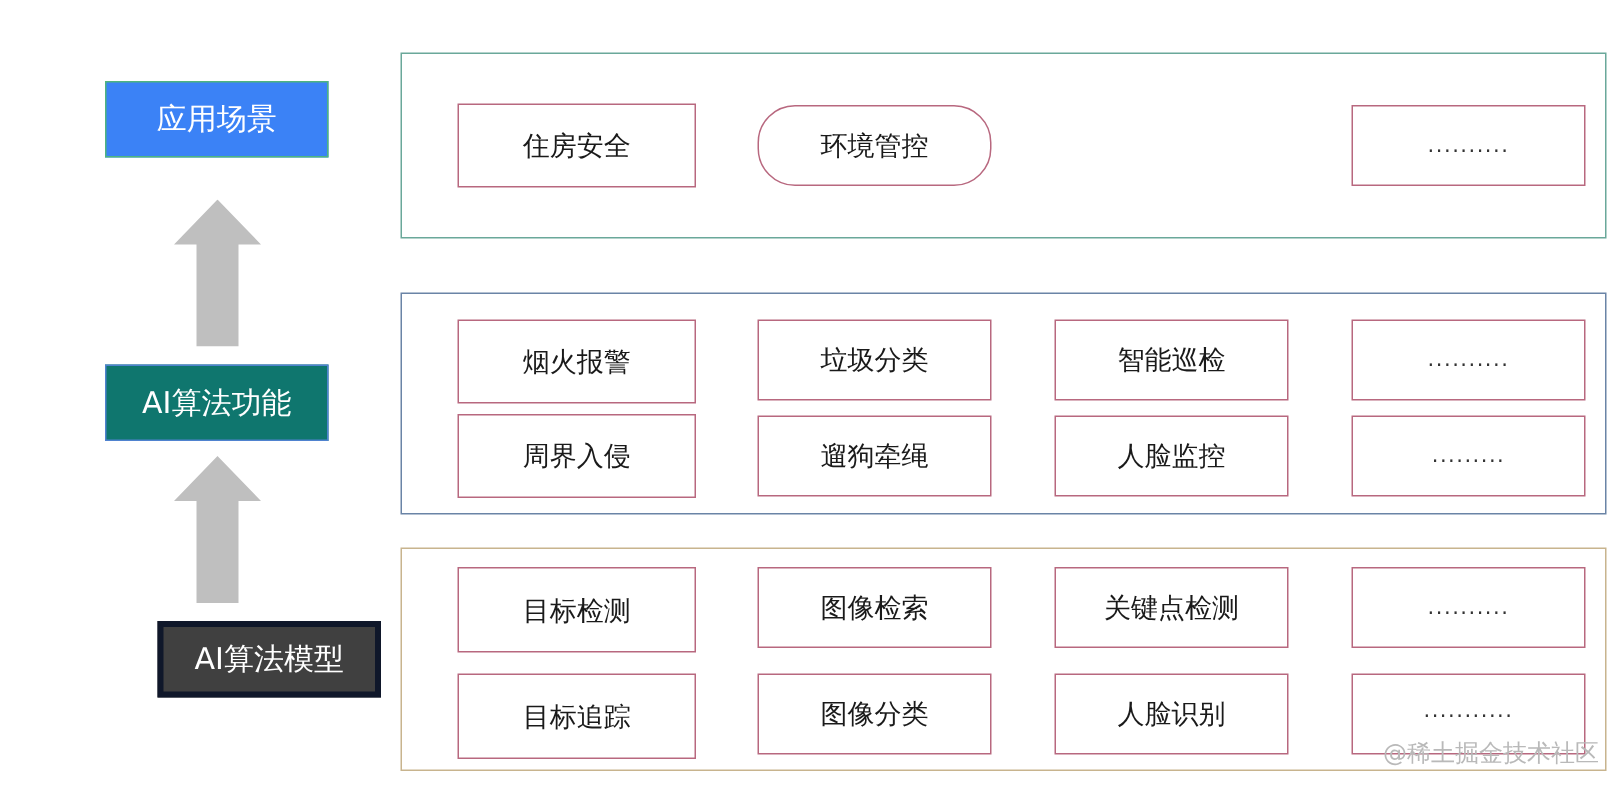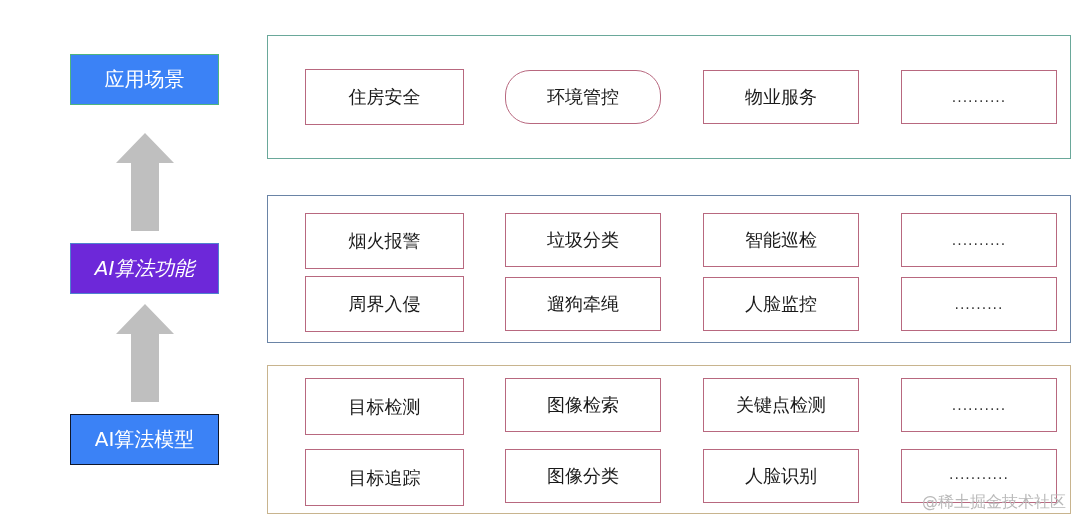--- a/index.html
+++ b/index.html
@@ -26,32 +26,31 @@
 </style>
 </head>
 <body>
 
 <div class="layer-label" style="top:54px; background:#3b82f6; border:1px solid #4fb47f;">应用场景</div>
 
 <svg class="arrow" style="top:133px;" viewBox="0 0 58 98">
   <polygon points="29,0 58,30 43,30 43,98 15,98 15,30 0,30" fill="#bfbfbf"></polygon>
 </svg>
 
-<div class="layer-label" style="top:243px; background:#6d28d9; border:1px solid #4f82cf;font-style:italic;">AI算法功能</div>
+<div class="layer-label" style="top:243px; background:#0f766e; border:1px solid #4f82cf;">AI算法功能</div>
 
 <svg class="arrow" style="top:304px;" viewBox="0 0 58 98">
   <polygon points="29,0 58,30 43,30 43,98 15,98 15,30 0,30" fill="#bfbfbf"></polygon>
 </svg>
 
-<div class="layer-label" style="top:414px; background:#3b82f6; border:1px solid #0f172a;">AI算法模型</div>
+<div class="layer-label" style="top:414px; background:#404040; border:4px solid #0f172a;margin-left:35px;">AI算法模型</div>
 
 <div class="container" style="top:35px; height:124px; border:1.5px solid #6aa89a;">
   <div class="item" style="left:37px; top:33px; width:159px; height:56px;">住房安全</div>
   <div class="item" style="left:237px; top:34px; width:156px; height:54px;border-radius:25px;">环境管控</div>
-  <div class="item" style="left:435px; top:34px; width:156px; height:54px;">物业服务</div>
   <div class="item dots" style="left:633px; top:34px; width:156px; height:54px;">..........</div>
 </div>
 
 <div class="container" style="top:195px; height:148px; border:1.5px solid #6a84a6;">
   <div class="item" style="left:37px; top:17px; width:159px; height:56px;">烟火报警</div>
   <div class="item" style="left:435px; top:17px; width:156px; height:54px;">智能巡检</div>
   <div class="item" style="left:237px; top:17px; width:156px; height:54px;">垃圾分类</div>
   <div class="item dots" style="left:633px; top:17px; width:156px; height:54px;">..........</div>
 
   <div class="item" style="left:37px; top:80px; width:159px; height:56px;">周界入侵</div>

